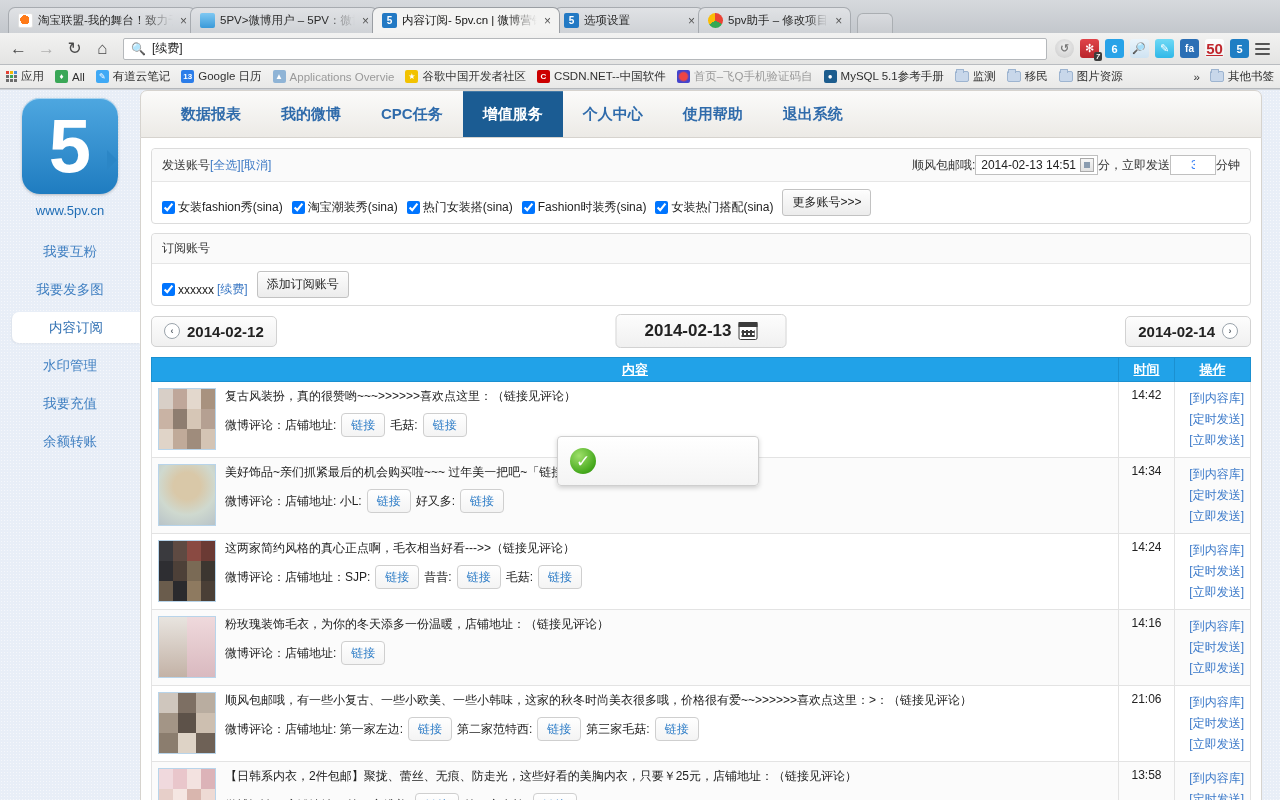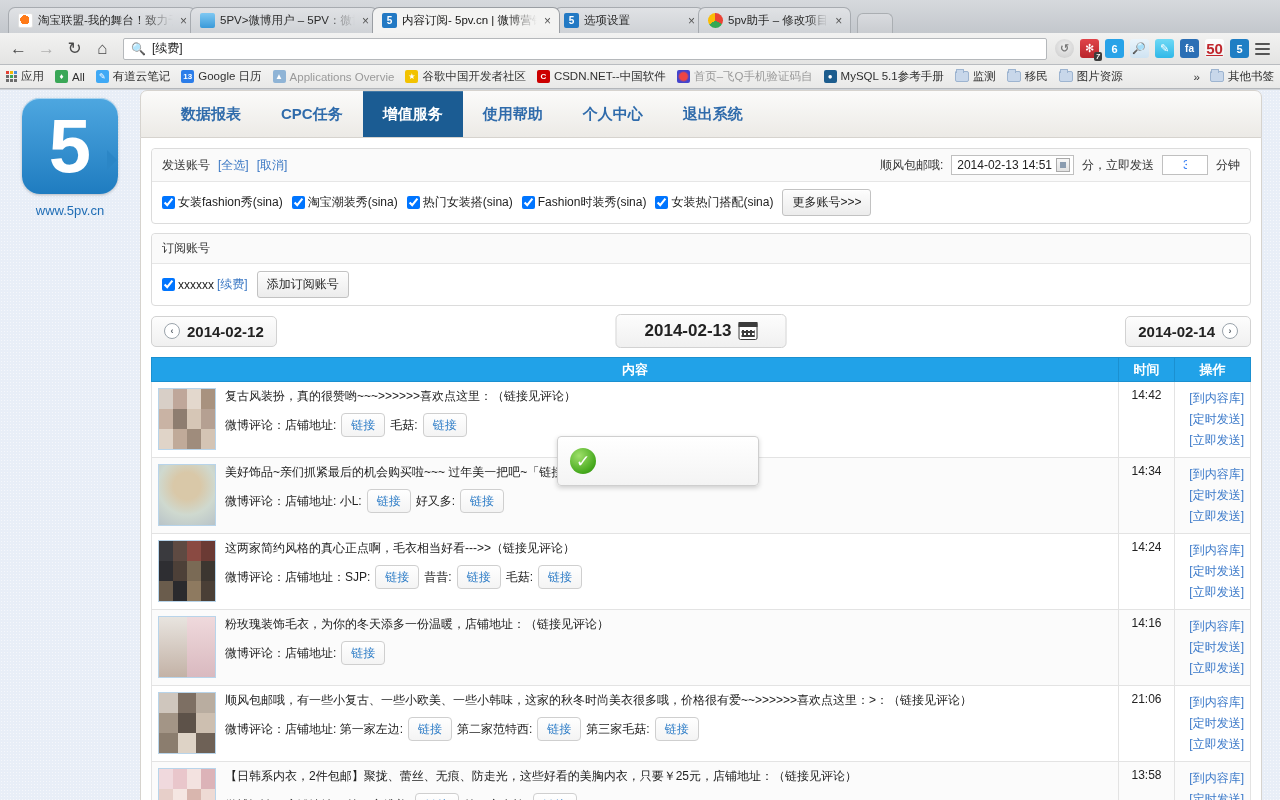--- a/index.html
+++ b/index.html
@@ -199,27 +199,27 @@
   .fieldset {
     border: 1px solid #dcdcdc;
     border-radius: 4px;
     margin-bottom: 9px;
     background: #fff;
   }
   .fs-head {
     background: #fafafa;
     border-bottom: 1px solid #e6e6e6;
     padding: 6px 10px;
-    display: flex; align-items: center; gap: 8px;
+    display: flex; align-items: center; 
     font-size: 12px; color: #333;
     border-radius: 4px 4px 0 0;
   }
   .fs-head .lnk { color: #3b78c4; }
   .fs-head .spacer { flex: 1; }
-  .fs-body { padding: 7px 10px; display: flex; align-items: center; gap: 9px; flex-wrap: wrap; }
+  .fs-body { padding: 7px 10px; display: flex; align-items: flex-end; gap: 9px; flex-wrap: wrap; }
   .chk-label { display: flex; align-items: center; gap: 3px; font-size: 12px; color: #222; }
   input[type=checkbox] { width: 13px; height: 13px; margin: 0; }
   .btn {
     background: linear-gradient(#fdfdfd,#ececec);
     border: 1px solid #c2c2c2;
     border-radius: 3px;
     padding: 4px 9px;
     font-size: 12px; color: #222;
     box-shadow: 0 1px 0 rgba(255,255,255,.7) inset;
   }
@@ -273,20 +273,21 @@
   }
   .db-left { position:absolute; left:0; }
   .db-center { position:absolute; left:50%; transform: translateX(-50%); }
   .db-right { position:absolute; right:0; }
 
   
   table.grid { width: 100%; border-collapse: collapse; table-layout: fixed; }
   table.grid th {
     background: #21a2e8; color: #fff; font-size: 13px; font-weight: bold;
     height: 24px; border: 1px solid #1b90d0;
+    text-decoration: underline;
   }
   table.grid td {
     border: 1px solid #e3e3e3;
     vertical-align: top;
     padding: 6px 6px;
     font-size: 12px; color: #222;
   }
   tr.alt td { background: #fbfbfb; }
   .thumb {
     width: 58px; height: 62px;
@@ -462,30 +463,39 @@
         <span>其他书签</span>
       </span>
     </div>
   </div>
 
   <div class="page">
 
     <div class="leftcol">
       <div class="logo">5</div>
       <div class="logo-url">www.5pv.cn</div>
+      <div class="sidenav">
+        <div class="sidenav-item">我要互粉</div>
+        <div class="sidenav-item">我要发多图</div>
+        <div class="sidenav-item active">内容订阅</div>
+        <div class="sidenav-item">水印管理</div>
+        <div class="sidenav-item">我要充值</div>
+        <div class="sidenav-item">余额转账</div>
+      </div>
     </div>
 
     <div class="rightcol">
 
       <div class="topnav">
         <div class="topnav-item">数据报表</div>
+        <div class="topnav-item">我的微博</div>
         <div class="topnav-item">CPC任务</div>
         <div class="topnav-item active">增值服务</div>
+        <div class="topnav-item">个人中心</div>
         <div class="topnav-item">使用帮助</div>
-        <div class="topnav-item">个人中心</div>
         <div class="topnav-item">退出系统</div>
       </div>
 
       <div class="panel">
 
         <div class="fieldset">
           <div class="fs-head">
             <span>发送账号</span>
             <span class="lnk">[全选]</span>
             <span class="lnk">[取消]</span>

